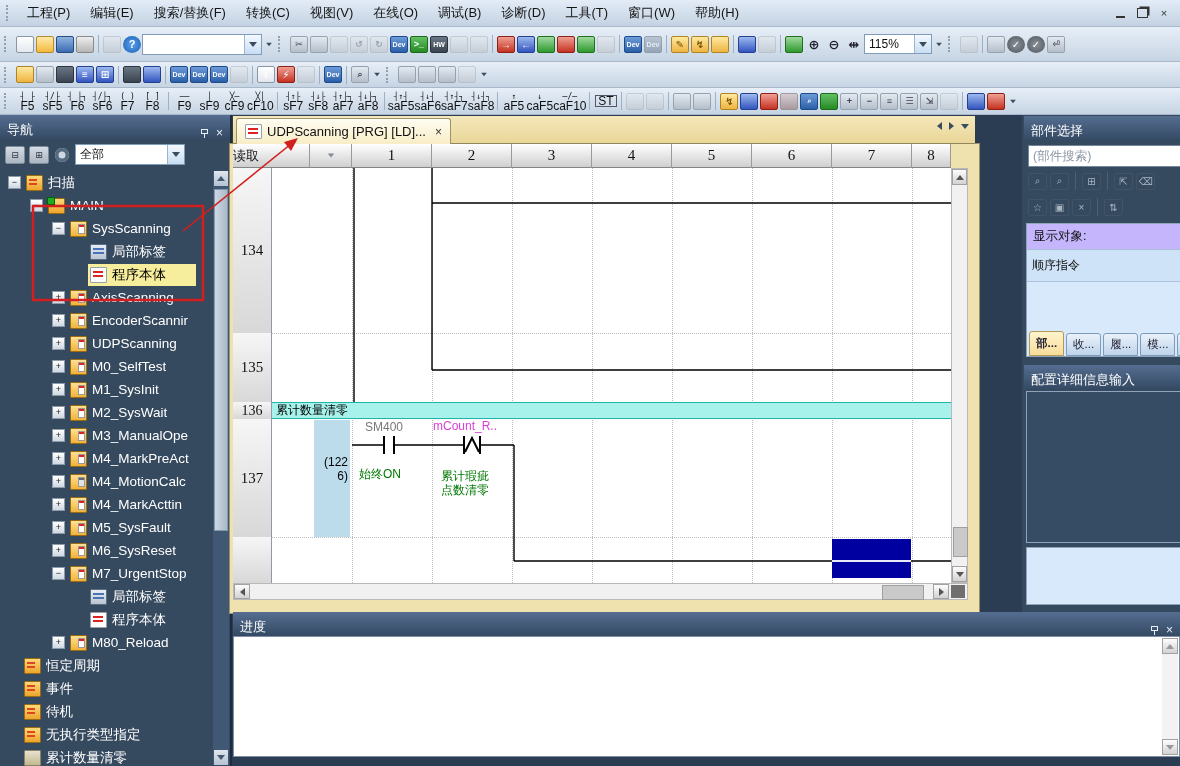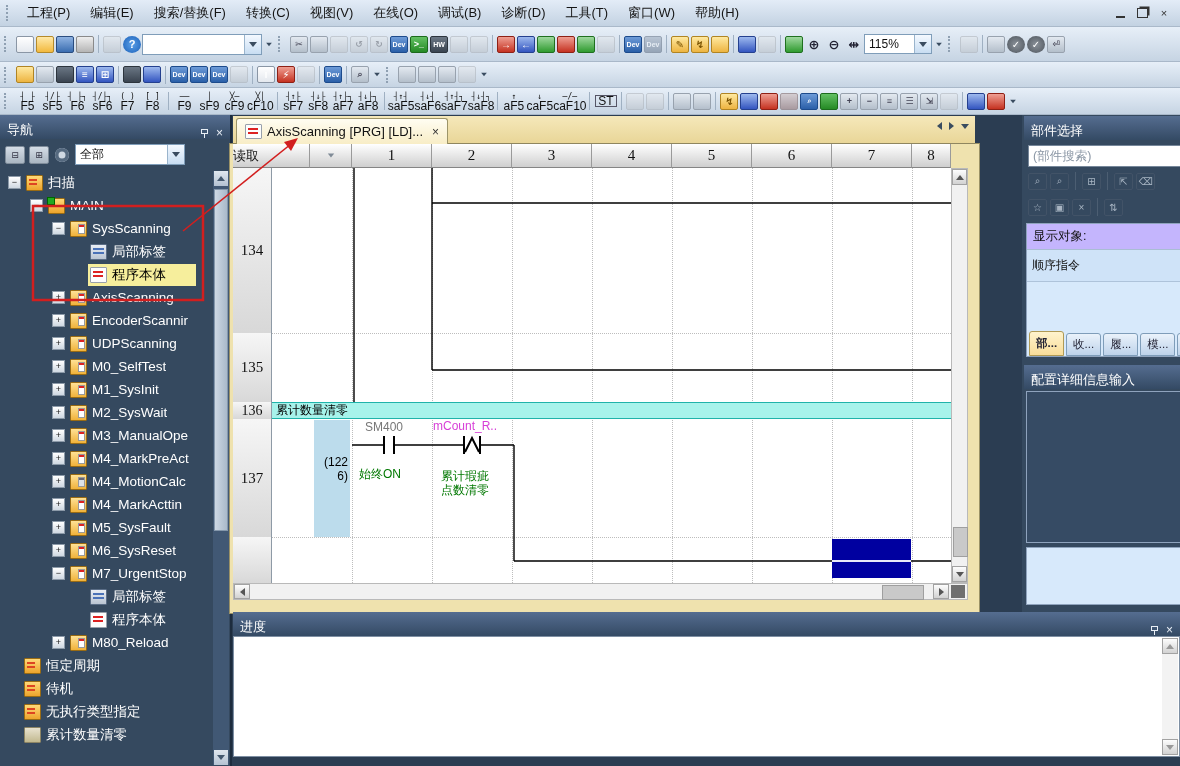--- a/index.html
+++ b/index.html
@@ -540,20 +540,25 @@
           <span class="tlab">M80_Reload</span>
         </div>
       <div class="trow" style="padding-left:8px">
           <span class="noexp"></span>
           <span class="tico i-exec"></span>
           <span class="tlab">恒定周期</span>
         </div>
       <div class="trow" style="padding-left:8px">
           <span class="noexp"></span>
           <span class="tico i-exec"></span>
+          <span class="tlab">事件</span>
+        </div>
+      <div class="trow" style="padding-left:8px">
+          <span class="noexp"></span>
+          <span class="tico i-exec"></span>
           <span class="tlab">待机</span>
         </div>
       <div class="trow" style="padding-left:8px">
           <span class="noexp"></span>
           <span class="tico i-exec"></span>
           <span class="tlab">无执行类型指定</span>
         </div>
       <div class="trow" style="padding-left:8px">
           <span class="noexp"></span>
           <span class="tico i-exec-gray"></span>
@@ -568,21 +573,21 @@
       <span class="nsb" style="bottom:0">
           <span class="tri-d" style="border-top-color:#44586e"></span>
         </span>
     </div>
   </div>
 
   <div class="abs frame"></div>
   <div class="abs tabbar">
     <span class="tab">
       <span class="tico i-body" style="width:13px;height:13px"></span>
-      <span>AxisScanning [PRG] [LD]...</span>
+      <span>UDPScanning [PRG] [LD]...</span>
       <span class="tabx">×</span>
     </span>
     <span class="tabnav">
       <span class="tri-l"></span>
       <span class="tri-r"></span>
       <span class="tri-d"></span>
     </span>
   </div>
 
   <div class="abs hdr">

